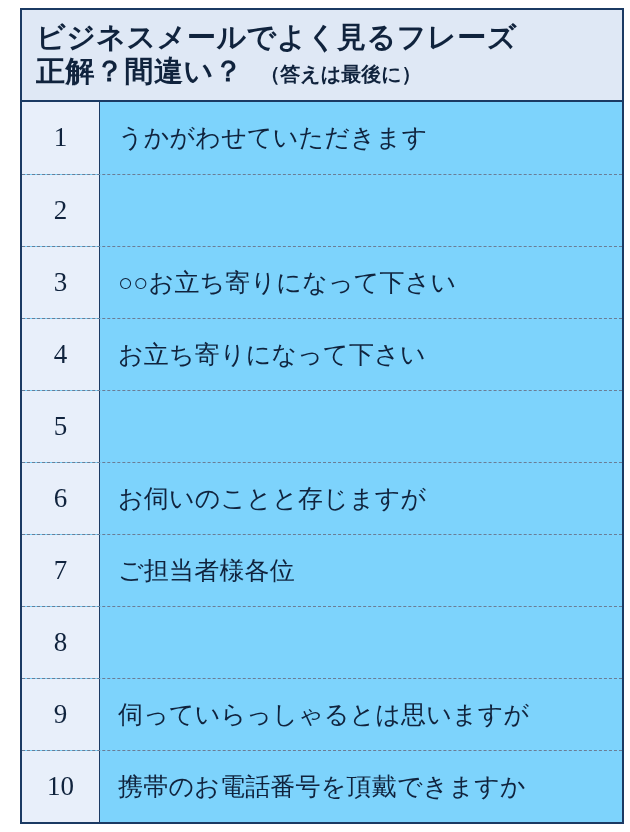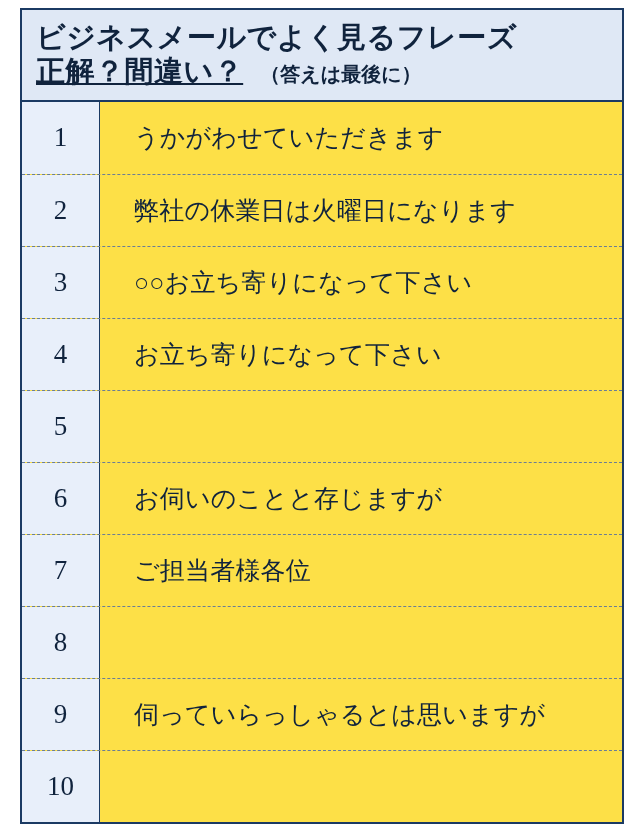--- a/index.html
+++ b/index.html
@@ -20,21 +20,21 @@
     height: 832px;
     box-sizing: border-box;
     padding: 8px 6px 8px 20px;
   }
 
   .table-frame {
     box-sizing: border-box;
     width: 604px;
     height: 816px;
     border: 2px solid #1b3a63;
-    background: #fde047;
+    background: #7dd3fc;
     display: flex;
     flex-direction: column;
   }
 
   .header {
     box-sizing: border-box;
     background: #dfe8f5;
     border-bottom: 2px solid #1b3a63;
     padding: 10px 14px 12px 14px;
     flex: 0 0 auto;
@@ -54,21 +54,20 @@
     align-items: baseline;
     line-height: 1.18;
     white-space: nowrap;
   }
 
   .header-line2-main {
     font-size: 29px;
     font-weight: bold;
     color: #10233d;
     letter-spacing: 0.5px;
-    text-decoration: underline;
   }
 
   .header-line2-sub {
     font-size: 20px;
     font-weight: bold;
     color: #10233d;
     margin-left: 17px;
   }
 
   .rows {
@@ -99,21 +98,21 @@
     font-size: 27px;
     color: #10233d;
     font-family: "Liberation Serif", "DejaVu Serif", serif;
   }
 
   .row-text {
     box-sizing: border-box;
     flex: 1 1 auto;
     display: flex;
     align-items: center;
-    padding-left: 34px;
+    padding-left: 18px;
     padding-right: 8px;
     font-size: 25px;
     color: #10233d;
     letter-spacing: 0.2px;
     white-space: nowrap;
     overflow: hidden;
   }
 </style>
 </head>
 <body>
@@ -131,21 +130,20 @@
 
     <div class="rows">
 
       <div class="row">
         <div class="row-num">1</div>
         <div class="row-text">うかがわせていただきます</div>
       </div>
 
       <div class="row">
         <div class="row-num">2</div>
-        <div class="row-text">弊社の休業日は火曜日になります</div>
       </div>
 
       <div class="row">
         <div class="row-num">3</div>
         <div class="row-text">○○お立ち寄りになって下さい</div>
       </div>
 
       <div class="row">
         <div class="row-num">4</div>
         <div class="row-text">お立ち寄りになって下さい</div>
@@ -169,17 +167,18 @@
         <div class="row-num">8</div>
       </div>
 
       <div class="row">
         <div class="row-num">9</div>
         <div class="row-text">伺っていらっしゃるとは思いますが</div>
       </div>
 
       <div class="row">
         <div class="row-num">10</div>
+        <div class="row-text">携帯のお電話番号を頂戴できますか</div>
       </div>
 
     </div>
   </div>
 </div>
 
 </body></html>

